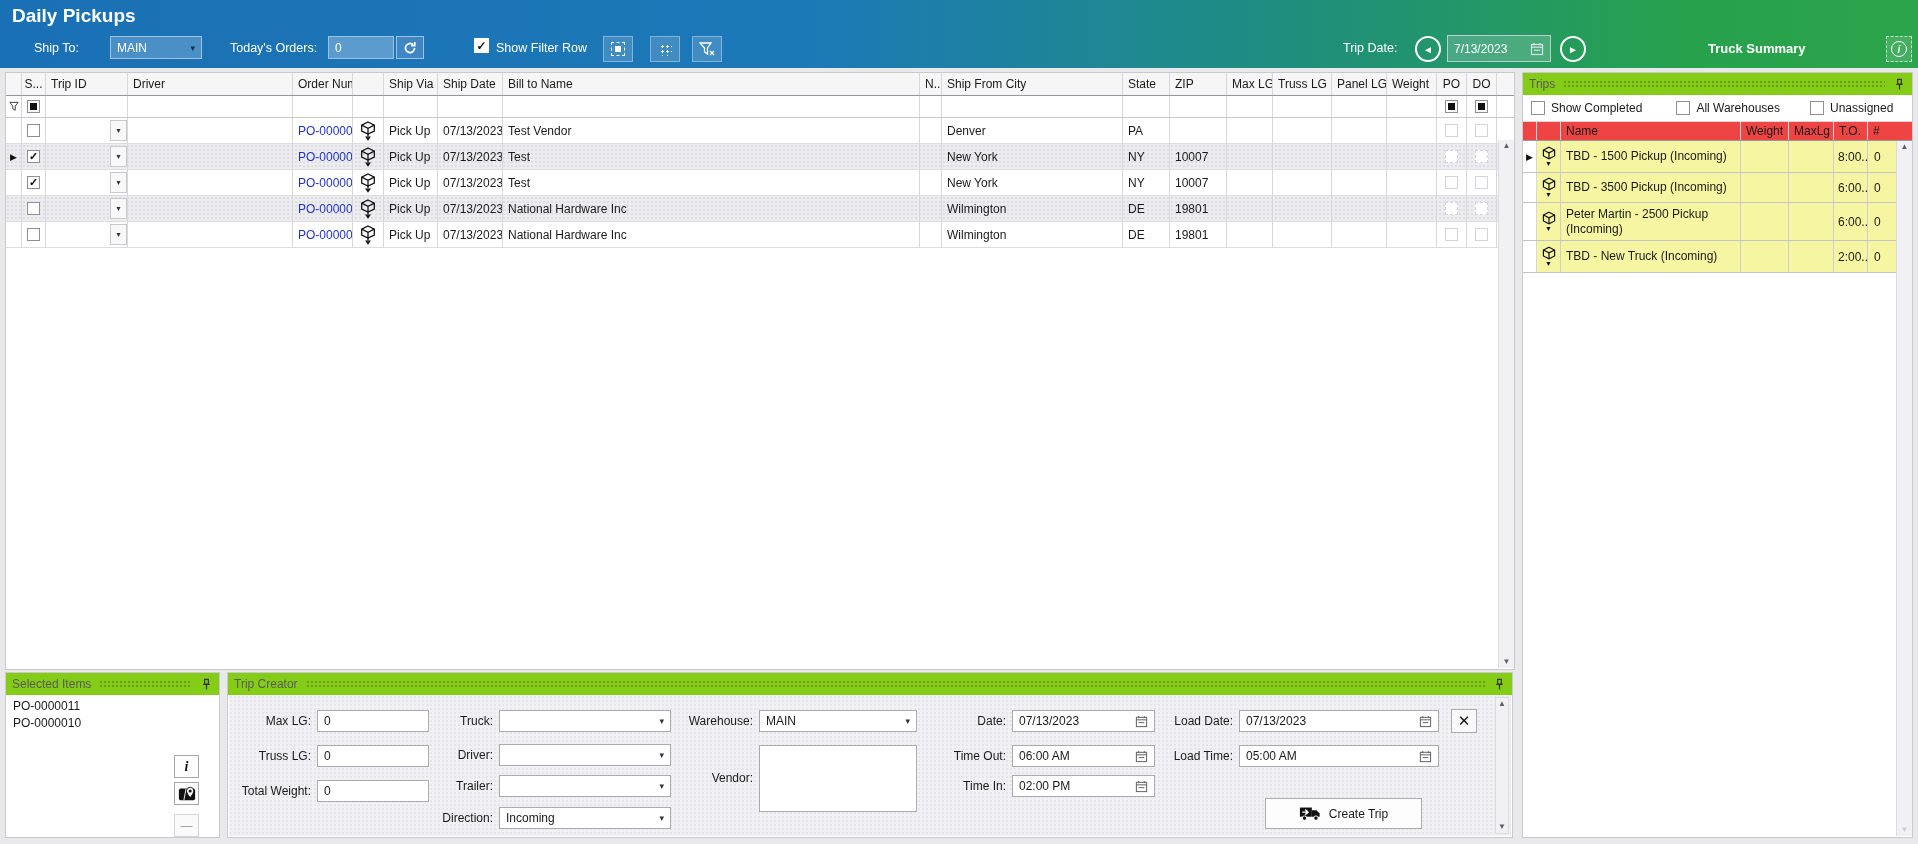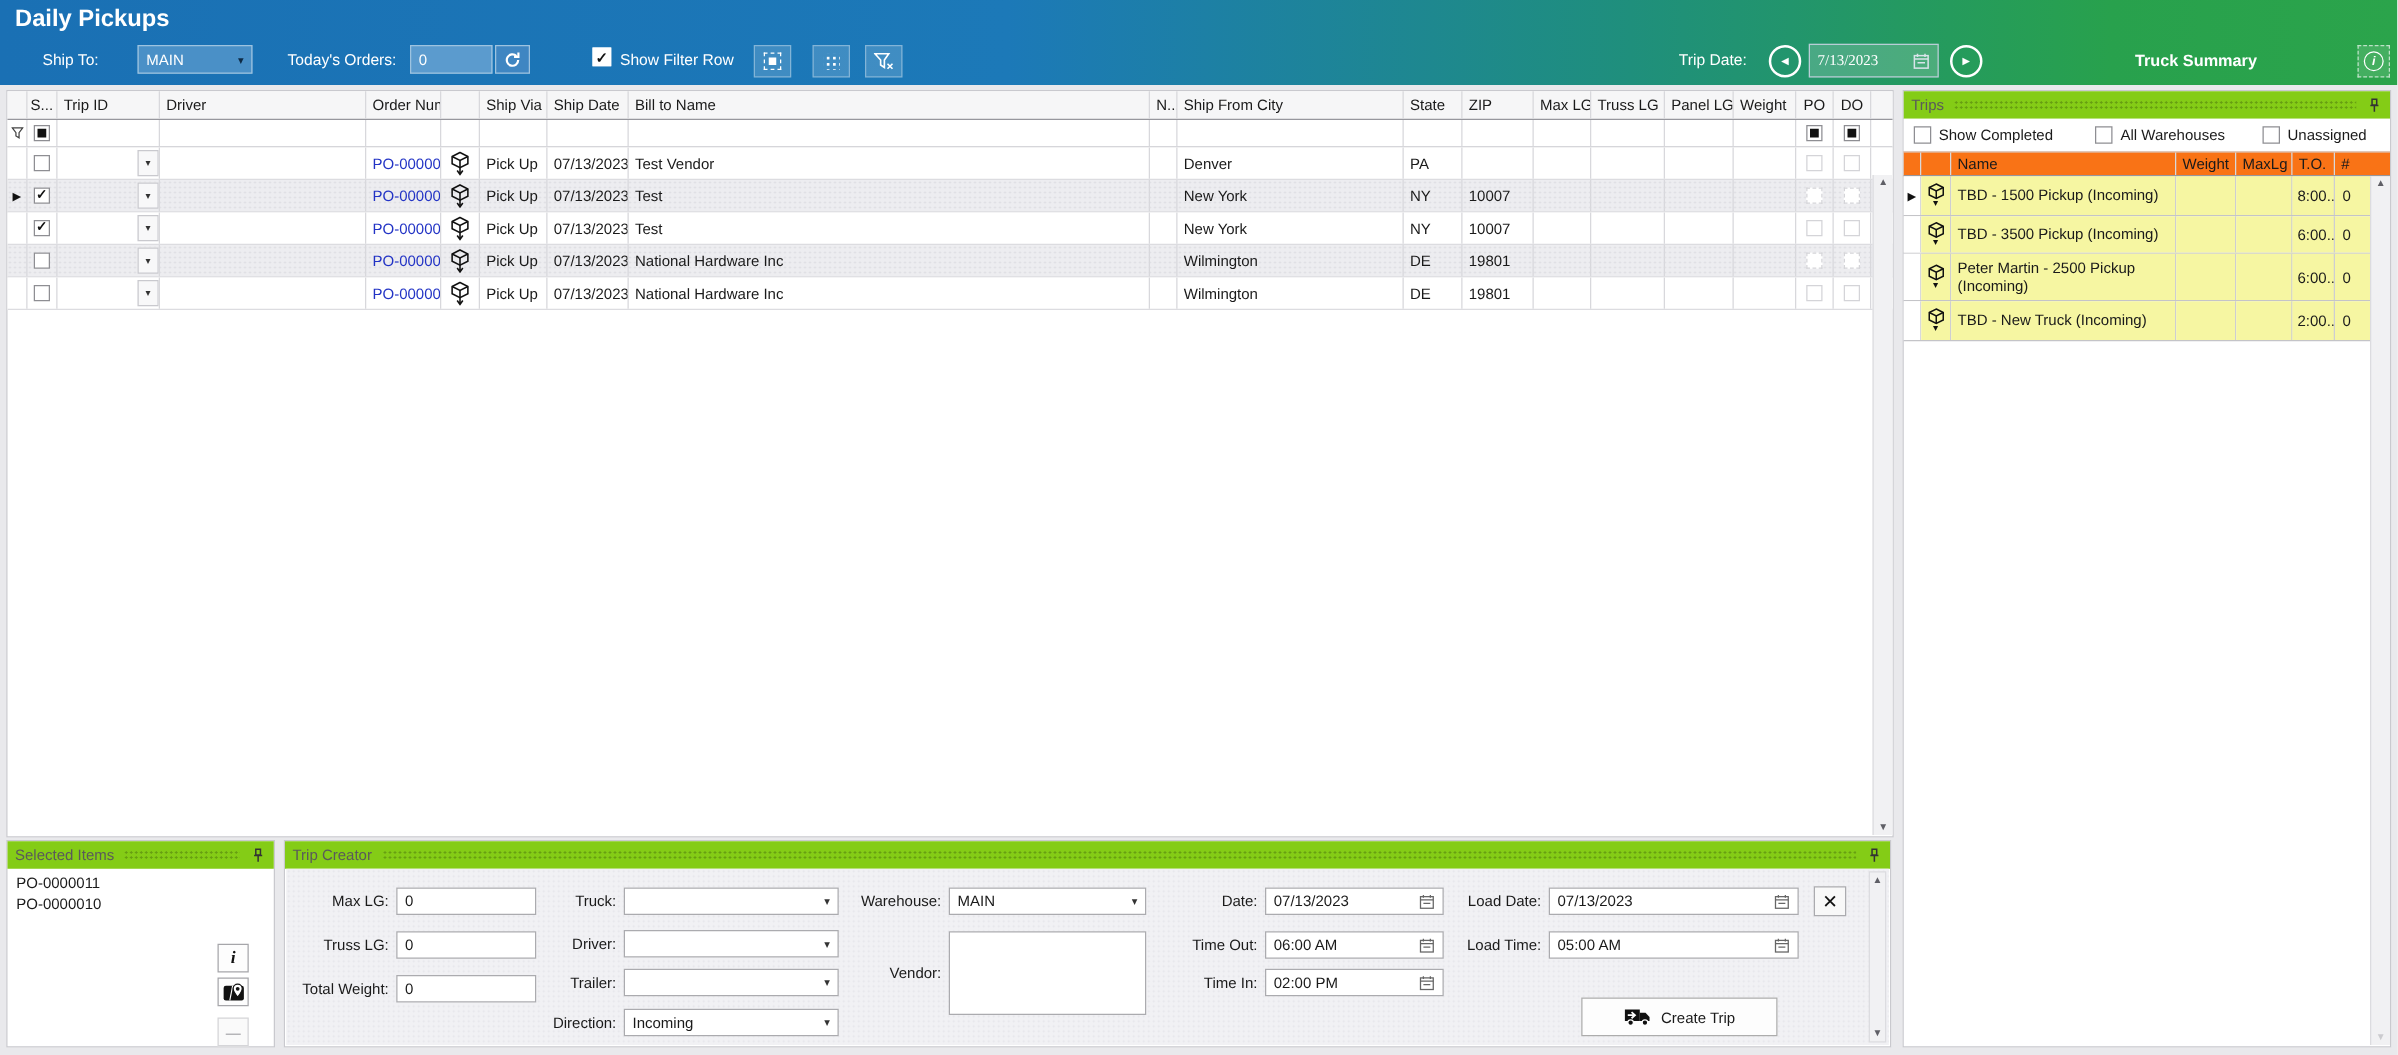--- a/index.html
+++ b/index.html
@@ -23,21 +23,21 @@
               display:flex; align-items:center; justify-content:center; font-size:12px; color:#111; font-weight:bold; }
   .tb-btn { position:absolute; top:36px; width:30px; height:26px; background:rgba(255,255,255,.16);
             border:1px solid rgba(255,255,255,.35); display:flex; align-items:center; justify-content:center; }
   .icon-selall { width:14px; height:14px; border:1px dashed #fff; display:flex; align-items:center; justify-content:center; }
   .icon-selall i { display:block; width:6px; height:6px; background:#fff; }
   .icon-dotgrid { width:13px; height:13px;
       background-image:radial-gradient(circle,#fff 1px,transparent 1.2px); background-size:5px 5px; background-position:1px 1px; }
   .circle-btn { position:absolute; top:36px; width:26px; height:26px; border:2px solid #fff; border-radius:50%;
                 display:flex; align-items:center; justify-content:center; color:#fff; font-size:10px; }
   .datebox { position:absolute; top:35px; width:104px; height:27px; background:rgba(255,255,255,.18);
-             border:1px solid #b8cdd6; display:flex; align-items:center; padding:0 6px; color:#fff;font-family:Liberation Serif, serif; }
+             border:1px solid #b8cdd6; display:flex; align-items:center; padding:0 6px; color:#fff; }
   .datebox svg { margin-left:auto; }
   .info-chip { position:absolute; top:36px; width:26px; height:26px; background:rgba(255,255,255,.12);
                border:1px dashed rgba(255,255,255,.65); display:flex; align-items:center; justify-content:center; }
   .info-i { width:16px; height:16px; border:1.5px solid #fff; border-radius:50%; color:#fff;
             display:flex; align-items:center; justify-content:center; font-size:10px; font-style:italic; font-weight:bold; }
 
   
   .panel { position:absolute; background:#fff; border:1px solid #c9c9ce; }
   .ptitle { display:flex; align-items:center; height:22px; padding:0 6px; background:#84cc16; color:#5a5a5a; }
   .ptitle.blue { background:#0f7fd7; color:#fff; }
@@ -74,21 +74,21 @@
   a.olink { color:#2233c5; text-decoration:none; }
   .cur-arrow { color:#111; font-size:9px; }
   .vscroll { position:absolute; width:16px; background:#f1f1f3; border-left:1px solid #dcdce0;
              display:flex; flex-direction:column; justify-content:space-between; align-items:center; padding:2px 0; }
   .sarr { color:#5f5f66; font-size:8px; line-height:1; }
 
   
   .tchecks { display:flex; align-items:center; height:26px; background:#fff; padding:0 8px; color:#1a1a1a; }
   .tchk { display:flex; align-items:center; gap:6px; }
   .tcb { width:14px; height:14px; border:1px solid #8e8e93; background:#fff; }
-  .thead { display:flex; height:20px; background:#f97316; border-bottom:1px solid #97979d; border-top:1px solid #d8d8dc; }
+  .thead { display:flex; height:20px; background:#ef4444; border-bottom:1px solid #97979d; border-top:1px solid #d8d8dc; }
   .trow { display:flex; align-items:stretch; border-bottom:1px solid #c4c4c8; }
   .t-ind{width:14px;display:flex;align-items:center;justify-content:center;border-right:1px solid #d8d8dc;background:#fff;}
   .t-icn{width:24px;display:flex;flex-direction:column;align-items:center;justify-content:center;border-right:1px solid #cdcdd1;}
   .t-name{width:180px;display:flex;align-items:center;padding:0 5px;border-right:1px solid #cdcdd1;line-height:1.25;}
   .t-wt{width:48px;border-right:1px solid #cdcdd1;} .t-max{width:45px;border-right:1px solid #cdcdd1;}
   .t-to{width:34px;display:flex;align-items:center;padding:0 4px;border-right:1px solid #cdcdd1;overflow:hidden;white-space:nowrap;}
   .t-num{width:29px;display:flex;align-items:center;padding:0 6px;}
   .t-hc{display:flex;align-items:center;padding:0 5px;border-right:1px solid #d8d8dc;overflow:hidden;white-space:nowrap;}
   .yellow { background:#f6f6a2; }
   .tiny-dn { font-size:7px; color:#111; margin-top:-2px; }

